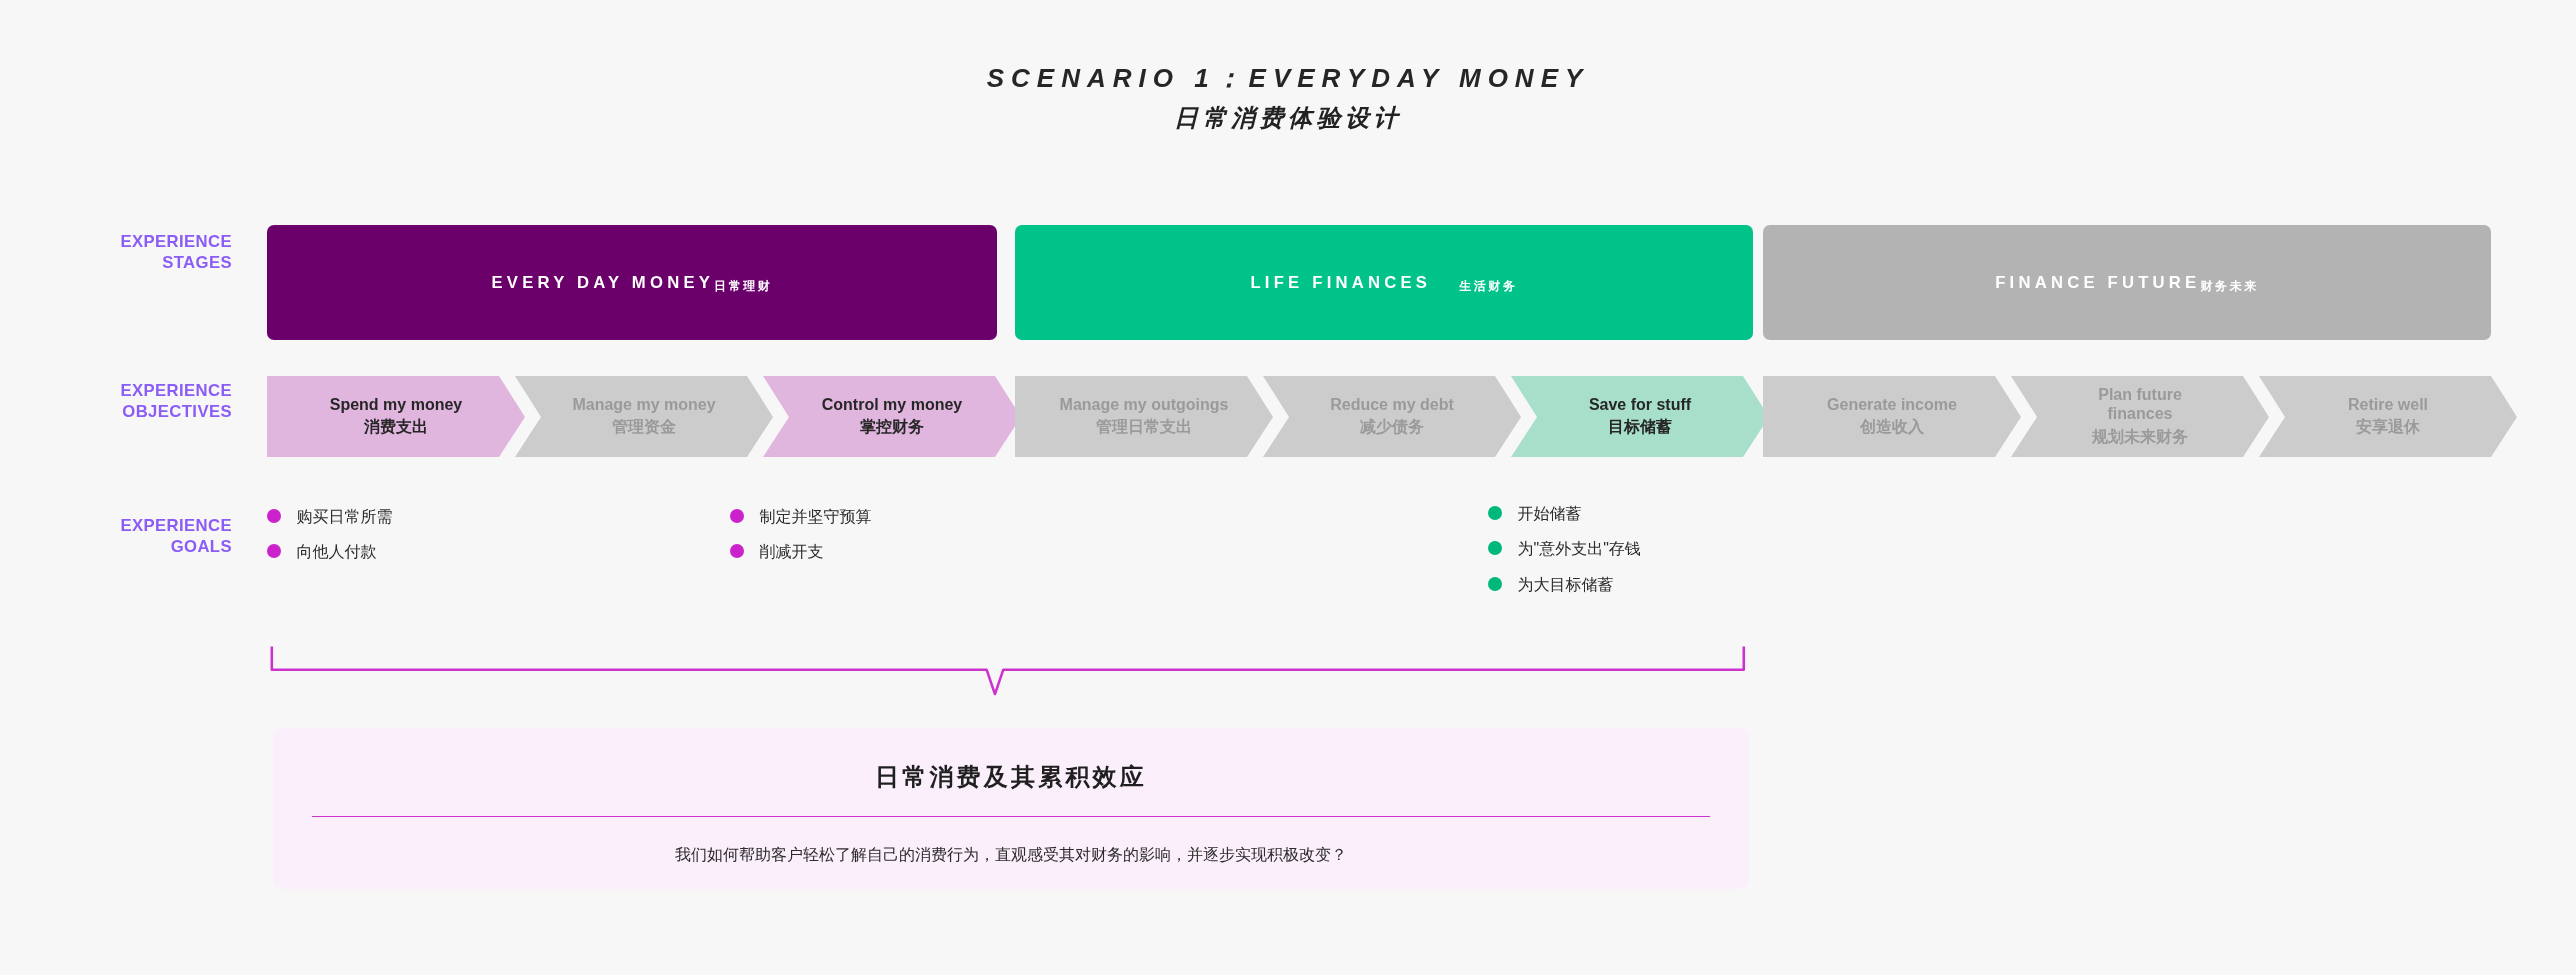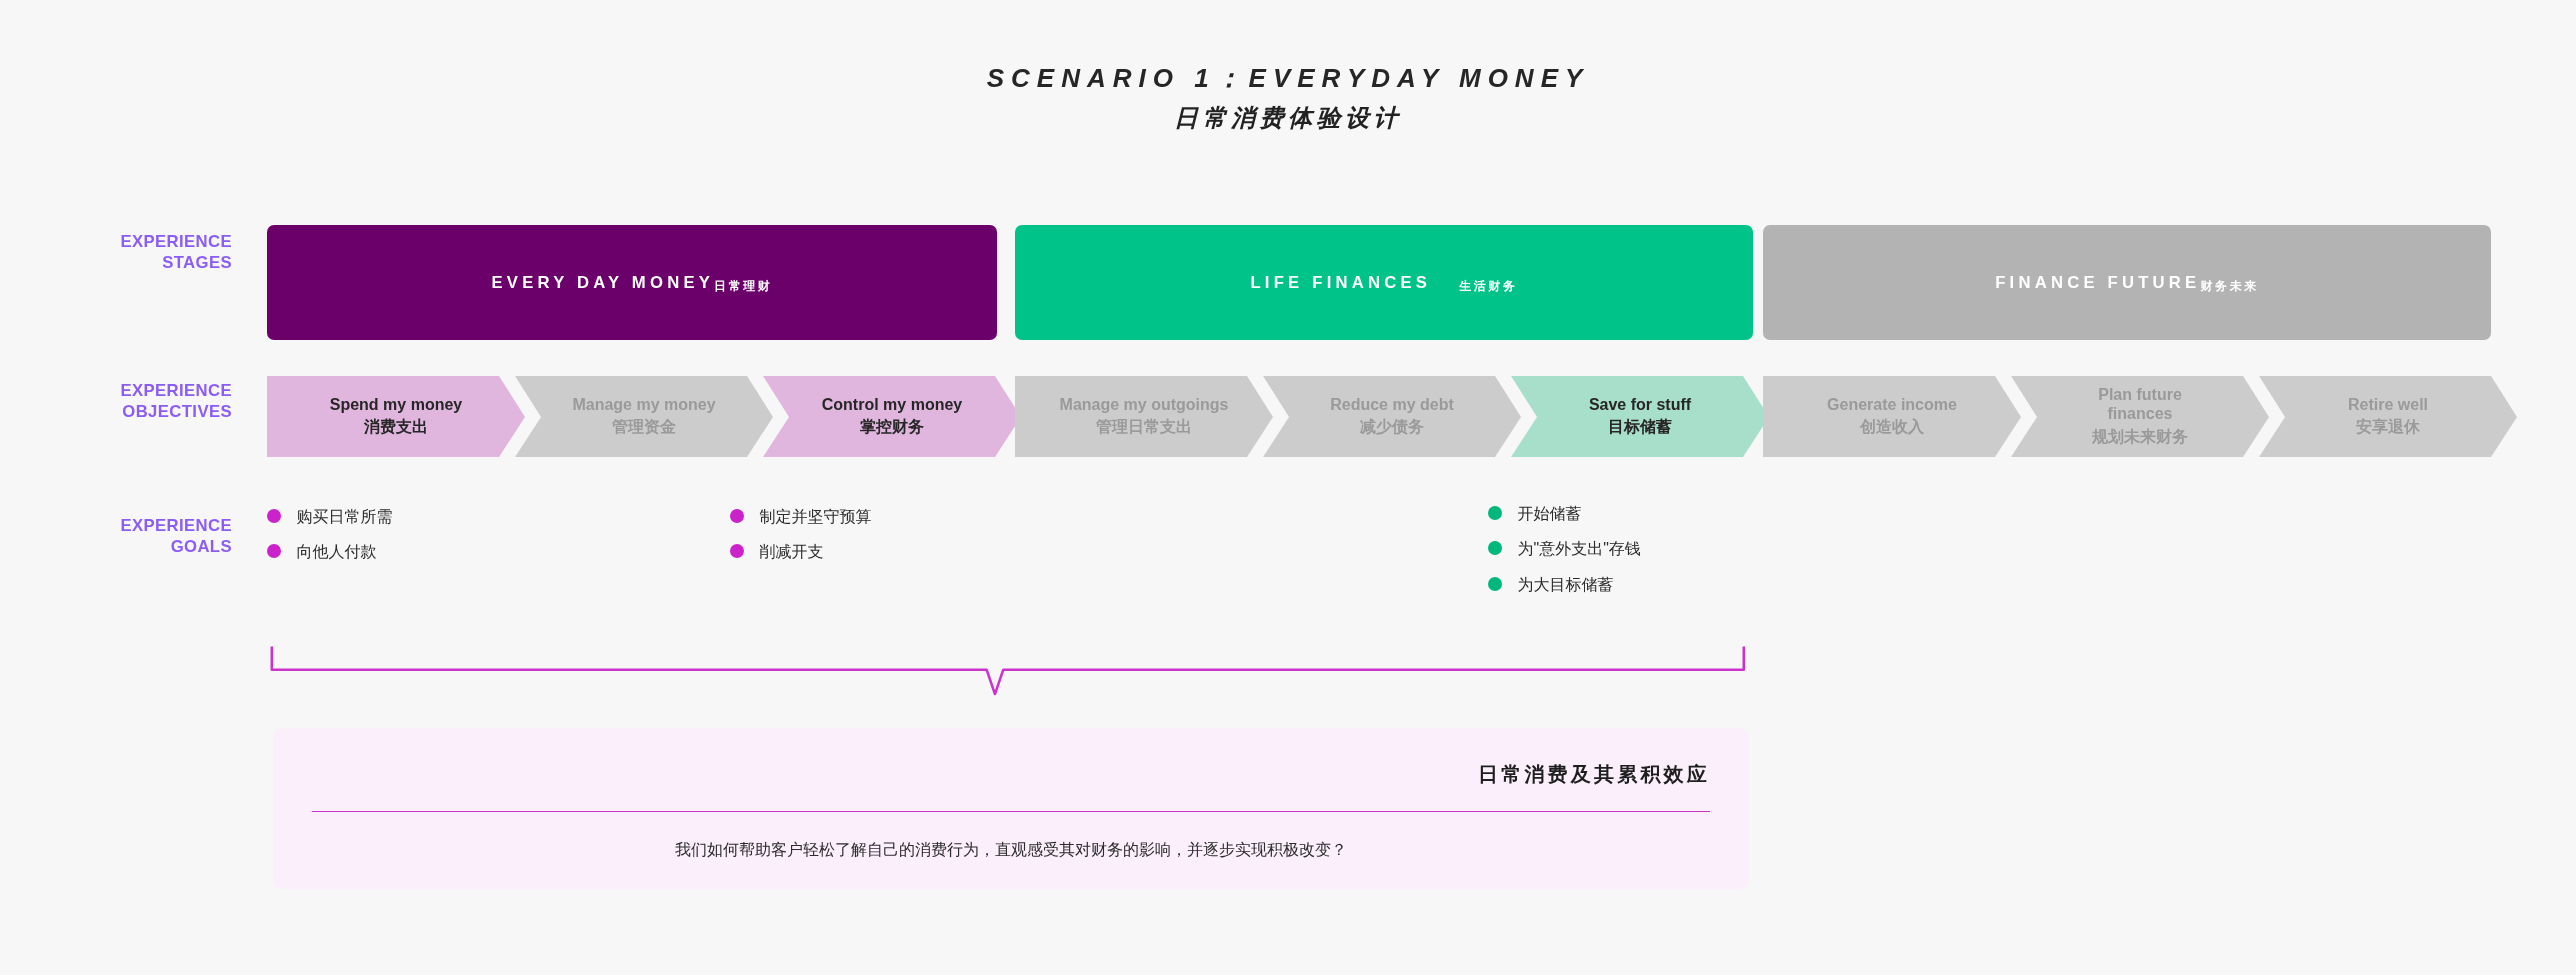--- a/index.html
+++ b/index.html
@@ -63,21 +63,21 @@
   
   .bracket{position:absolute;left:264px;top:644px;}
 
   
   .callout{
     position:absolute;left:273px;top:728px;width:1476px;height:161px;
     background:#FBEFFB;border-radius:9px;
     box-sizing:border-box;padding:0 39px;
   }
   .callout-title{
-    text-align:right;font-size:20px;font-weight:700;color:#1F1F1F;
+    text-align:center;font-size:24px;font-weight:700;color:#1F1F1F;
     letter-spacing:3.2px;margin-top:33px;
   }
   .callout-rule{height:1.3px;background:#CC33CC;margin-top:23px;width:100%;}
   .callout-body{
     text-align:center;font-size:16px;color:#2B2B2B;margin-top:27px;line-height:1.4;
   }
 </style>
 </head>
 <body>
 

